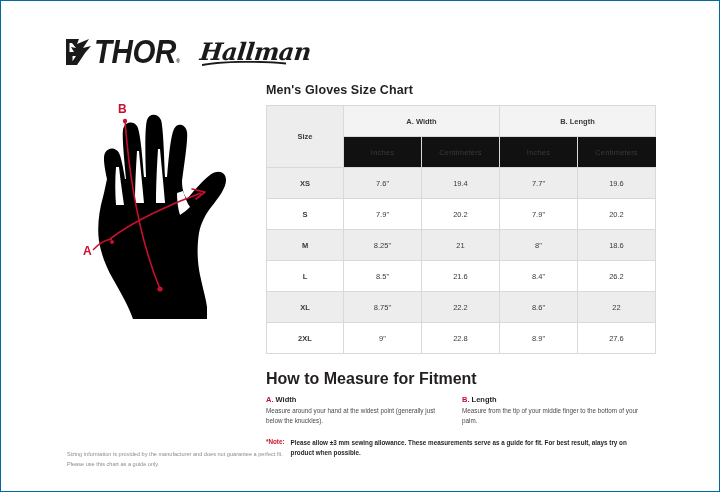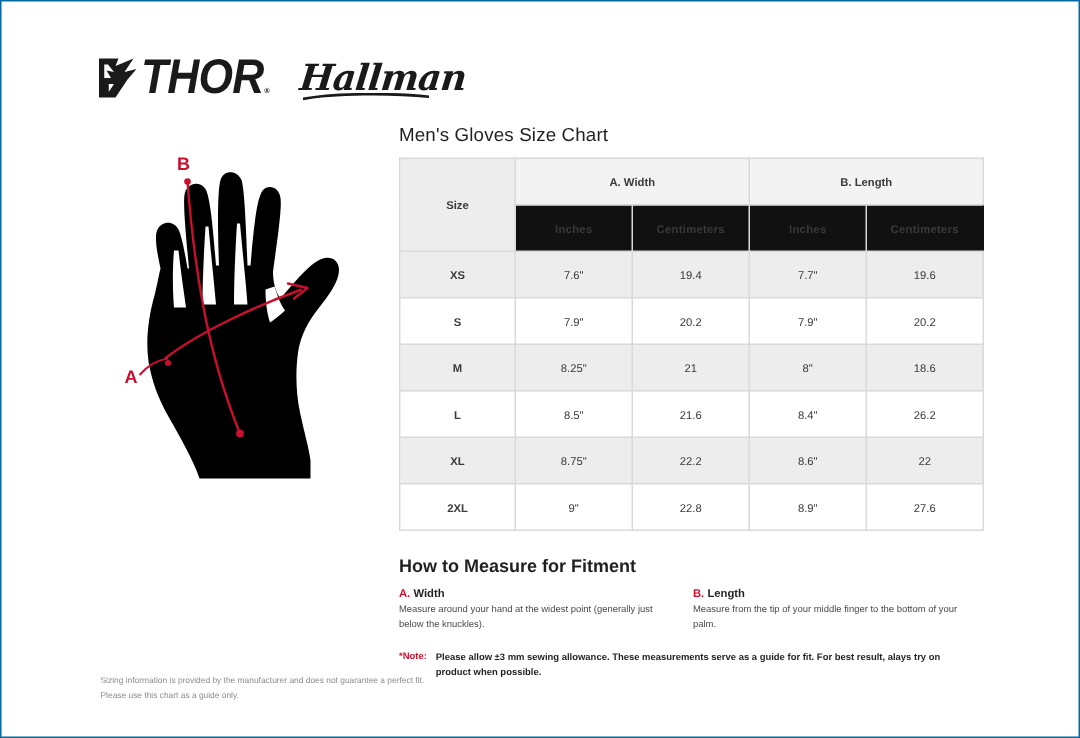--- a/index.html
+++ b/index.html
@@ -94,21 +94,21 @@
 
   
   .content {
     position: absolute;
     left: 265px;
     top: 82px;
     width: 392px;
   }
   .chart-title {
     font-size: 12.5px;
-    font-weight: normal;
+    font-weight: bold;
     color: #231f20;
     margin: 0 0 8px 0;
     letter-spacing: 0.1px;
   }
 
   
   table.size-table {
     border-collapse: collapse;
     width: 390px;
     table-layout: fixed;
@@ -134,38 +134,38 @@
     background: #f3f3f3;
     font-size: 8.5px;
     font-weight: bold;
     color: #231f20;
     height: 25px;
   }
   th.sub-head {
     background: #111111;
     color: #ffffff;
     font-size: 7px;
-    font-weight: bold;
+    font-weight: normal;
     height: 13px;
     border: 1px solid #111111;
     border-right: 1px solid #ffffff;
     letter-spacing: 0.2px;
   }
   th.sub-head.last { border-right: 1px solid #111111; }
   tbody tr.shade td { background: #ededed; }
   tbody tr.plain td { background: #ffffff; }
   td.size-cell {
     font-weight: bold;
     font-size: 8px;
     color: #231f20;
   }
 
   
   .how-title {
-    font-size: 12px;
+    font-size: 16px;
     font-weight: bold;
     color: #231f20;
     margin: 16px 0 7px 0;
   }
   .how-cols {
     display: flex;
     gap: 0;
   }
   .how-col { width: 196px; padding-right: 10px; box-sizing: border-box; }
   .how-label {

